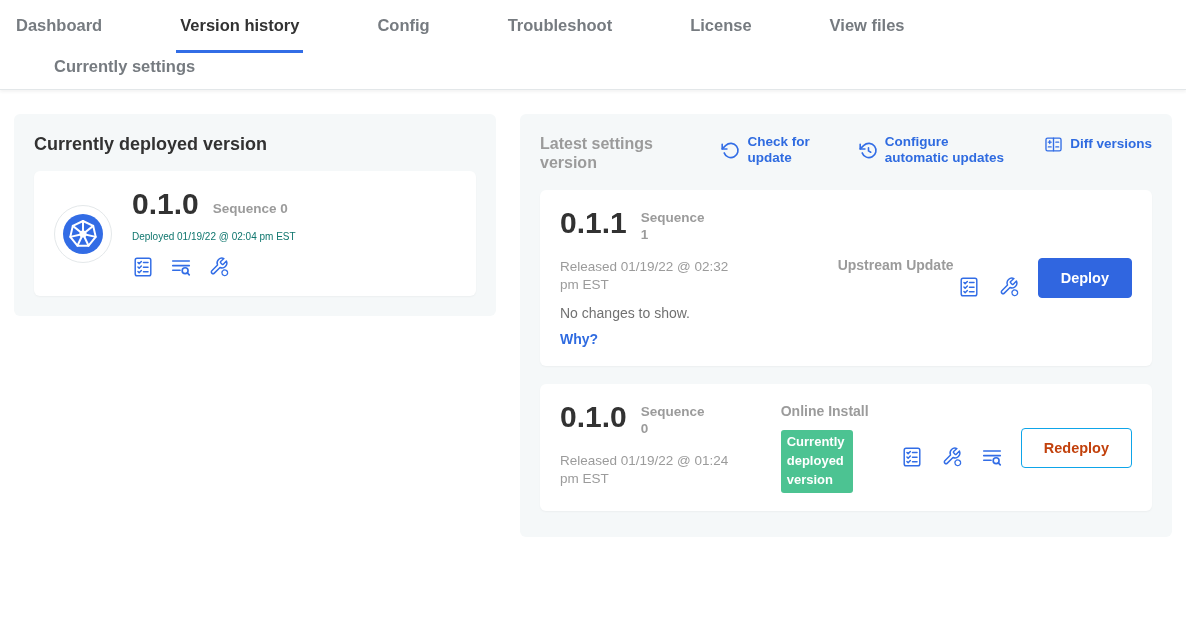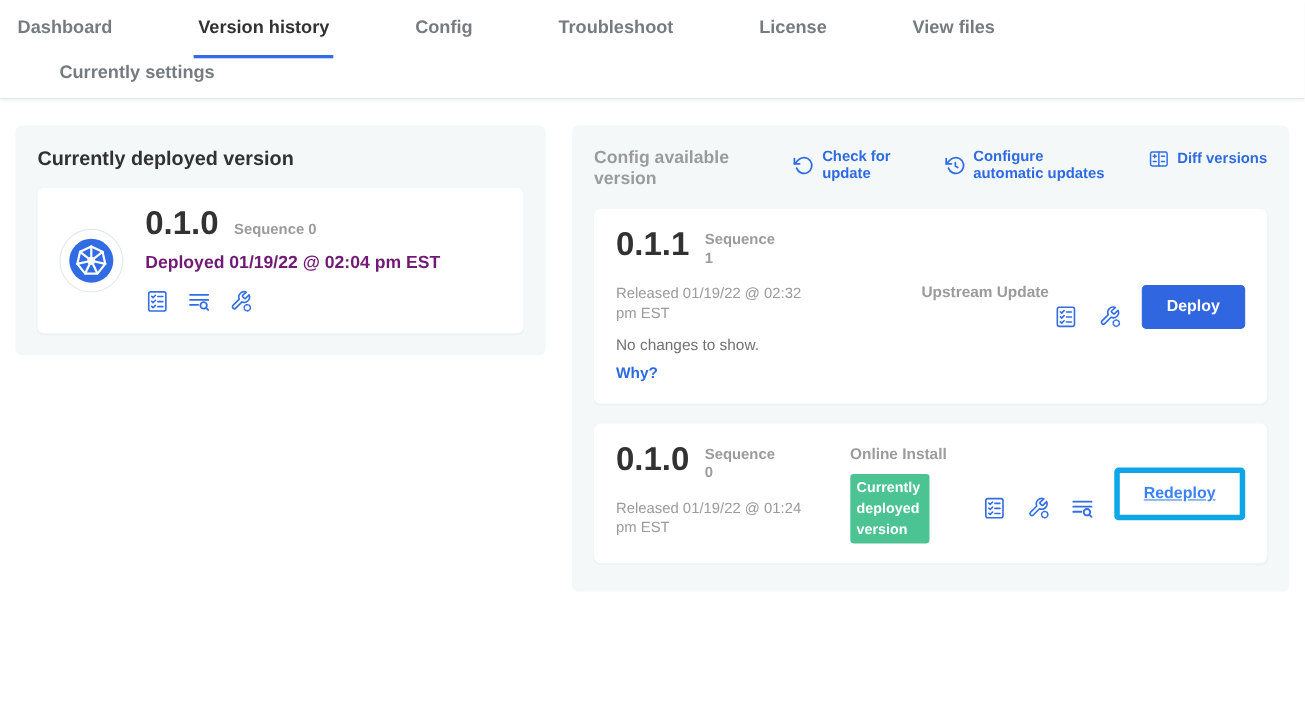--- a/index.html
+++ b/index.html
@@ -31,21 +31,21 @@
   
   .deployed-card { display:flex; align-items:center; gap:20px; }
   .k8s-badge { width:58px; height:58px; border-radius:50%; background:#fff;
                border:1px solid #e4e8ea; display:flex; align-items:center;
                justify-content:center; flex:none; }
   .version-row { display:flex; align-items:flex-start; gap:14px; }
   .version-num { font-size:30px; font-weight:700; color:#323232; line-height:1; }
   .sequence { font-size:13.5px; font-weight:600; color:#9b9b9b; line-height:1.25; }
   .sequence.wrap { max-width:64px; margin-top:2px; }
   .sequence.single { margin-top:12px; }
-  .deployed-at { font-size:16px; color:#701a75; font-weight:700; margin-top:12px; }
+  .deployed-at { font-size:10px; color:#0f766e; font-weight:400; margin-top:12px; }
   .icon-row { display:flex; gap:16px; margin-top:14px; align-items:center; }
   .icon { width:22px; height:22px; color:#326de6; display:block; cursor:pointer; }
 
   
   .right-header { display:flex; justify-content:space-between; align-items:flex-start; gap:12px; }
   .right-header .gray-title { max-width:150px; }
   .hdr-link { display:flex; gap:7px; align-items:center; color:#2f6be0;
               font-size:13.5px; font-weight:700; line-height:1.2; cursor:pointer;
               text-decoration:none; }
   .hdr-link .icon { width:19px; height:19px; flex:none; margin-top:1px; cursor:pointer; }
@@ -63,21 +63,21 @@
   .vcard-source { width:120px; flex:none; font-size:14px; font-weight:700;
                   color:#9b9b9b; line-height:1.3; }
   .vcard-source.mt { margin-top:48px; }
   .vcard-actions { display:flex; align-items:flex-end; gap:18px; align-self:center; }
   .badge { display:inline-block; background:#4cc392; color:#fff; font-size:13px;
            font-weight:700; line-height:1.45; padding:3px 6px; border-radius:3px;
            max-width:72px; margin-top:10px; }
   .btn { font-family:inherit; font-size:14.5px; font-weight:700; border-radius:4px;
          padding:11px 22px; cursor:pointer; }
   .btn.primary { background:#3066e0; color:#fff; border:1px solid #3066e0; }
-  .btn.outline { background:#fff; color:#3b82f6; border:5px solid #0ea5e9;text-decoration:underline; }
+  .btn.outline { background:#fff; color:#c2410c; border:1px solid #0ea5e9; }
   .section-sub { margin-top:28px; }
   svg.defs { position:absolute; width:0; height:0; }
 </style>
 </head>
 <body>
 
 <svg class="defs" aria-hidden="true">
   <defs>
     <symbol id="sym-checklist" viewBox="0 0 24 24" fill="none" stroke="currentColor" stroke-width="1.6" stroke-linecap="round" stroke-linejoin="round">
       <rect x="3.5" y="2.5" width="17" height="19" rx="2"></rect>
@@ -172,21 +172,21 @@
               <use href="#sym-wrench"></use>
             </svg>
         </div>
       </div>
     </div>
   </section>
 
   <section class="panel right">
 
     <div class="right-header">
-      <h3 class="gray-title">Config available version</h3>
+      <h3 class="gray-title">Latest settings version</h3>
       <a class="hdr-link">
         <svg class="icon">
             <use href="#sym-refresh"></use>
           </svg>
         <span class="txt narrow">Check for update</span>
       </a>
       <a class="hdr-link">
         <svg class="icon">
             <use href="#sym-auto-update"></use>
           </svg>

